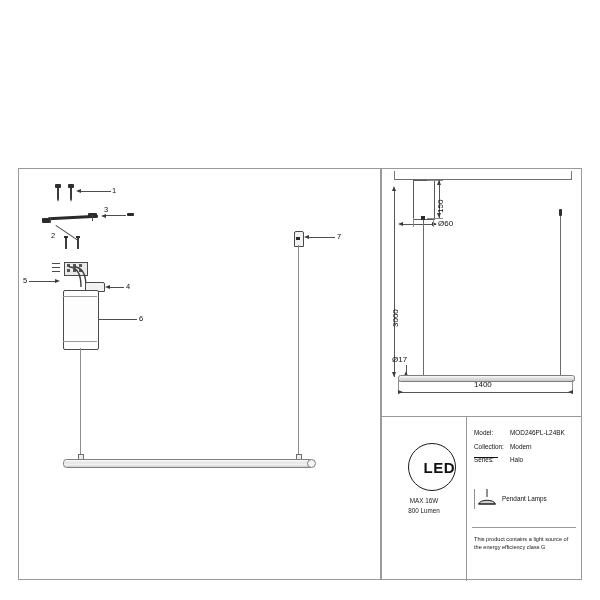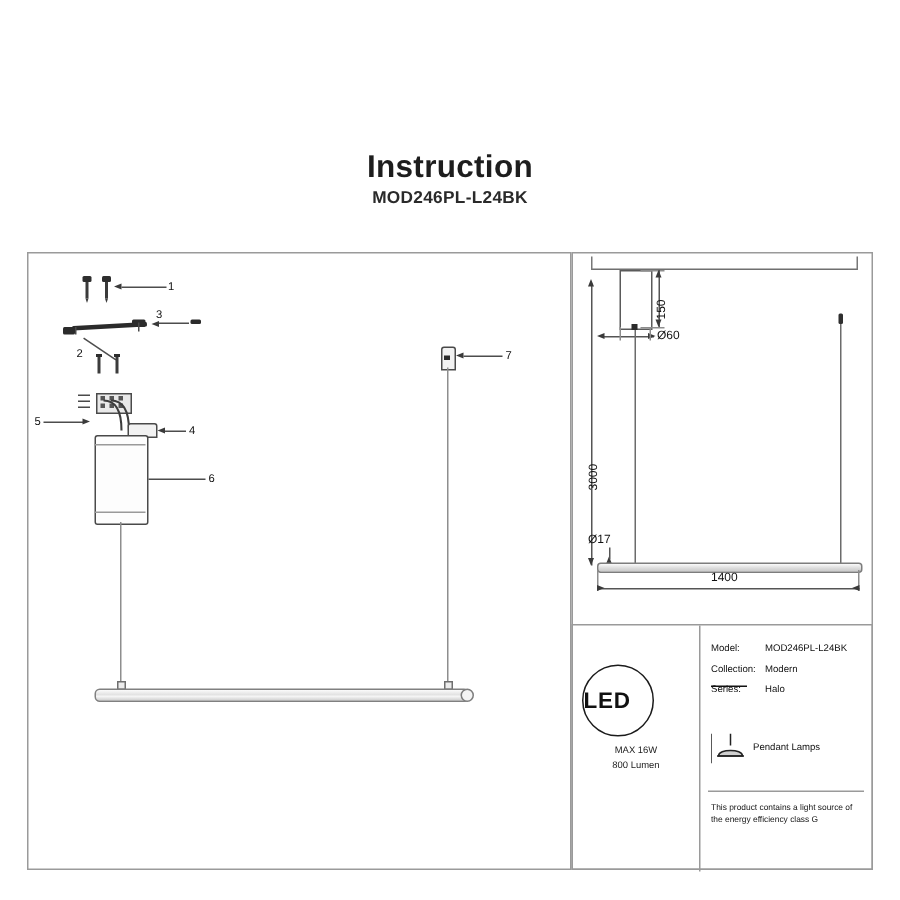--- a/index.html
+++ b/index.html
@@ -72,44 +72,40 @@
   .canopy{position:absolute;border:1px solid #5a5a5a;background:#fff;}
   .rod{position:absolute;width:1px;background:#6b6b6b;}
   .grip{position:absolute;width:3px;height:7px;background:#2f2f2f;border-radius:1px;}
   .rbar{position:absolute;height:5px;border:1px solid #7d7d7d;border-radius:2.5px;
     background:linear-gradient(to bottom,#fafafa,#dcdcdc 55%,#c9c9c9);}
   .ext{position:absolute;background:#8d8d8d;width:1px;}
   .exth{position:absolute;background:#8d8d8d;height:1px;}
   .vtext{position:absolute;font-size:8px;color:#111;transform:rotate(-90deg);transform-origin:left top;white-space:nowrap;}
 
   
-  .led-badge{position:absolute;left:6px;top:26px;width:46px;height:46px;border:1.6px solid #1b1b1b;border-radius:50%;
-    display:flex;align-items:center;justify-content:flex-start;}
+  .led-badge{position:absolute;left:26px;top:26px;width:46px;height:46px;border:1.6px solid #1b1b1b;border-radius:50%;
+    display:flex;align-items:center;justify-content:flex-end;}
   .led-text{font-size:15px;font-weight:bold;letter-spacing:.5px;color:#111;font-family:"Liberation Sans", sans-serif;}
   .led-sub{position:absolute;width:84px;text-align:center;font-size:6.3px;color:#1a1a1a;}
 
   .spec-rows{position:absolute;left:92px;top:12px;width:104px;}
   .spec-row{display:flex;font-size:6.4px;color:#111;margin-bottom:6.5px;line-height:1.1;}
   .spec-k{width:36px;flex:none;}
   .spec-v{flex:1;}
   .spec-note{position:absolute;left:92px;top:118px;width:102px;font-size:5.6px;line-height:1.5;color:#151515;}
   .note-rule{position:absolute;left:90px;top:110px;width:104px;height:1px;background:#9a9a9a;}
   .lamp-icon{position:absolute;left:92px;top:72px;width:26px;height:20px;}
   .pendant-label{position:absolute;left:120px;top:78px;font-size:6.4px;color:#111;}
   .strike{position:absolute;background:#111;height:1px;}
 </style>
 </head>
 <body>
 
 <div class="sheet">
 
-  <div class="title-wrap">
-    <div class="title">Instruction</div>
-    <div class="subtitle">MOD246PL-L24BK</div>
-  </div>
 
   <div class="frame" id="left-frame">
 
     <div class="screw" style="left:36px;top:15px;">
       <div class="head"></div>
         <div class="shank"></div>
         <div class="tip"></div>
     </div>
     <div class="screw" style="left:49px;top:15px;">
       <div class="head"></div>

